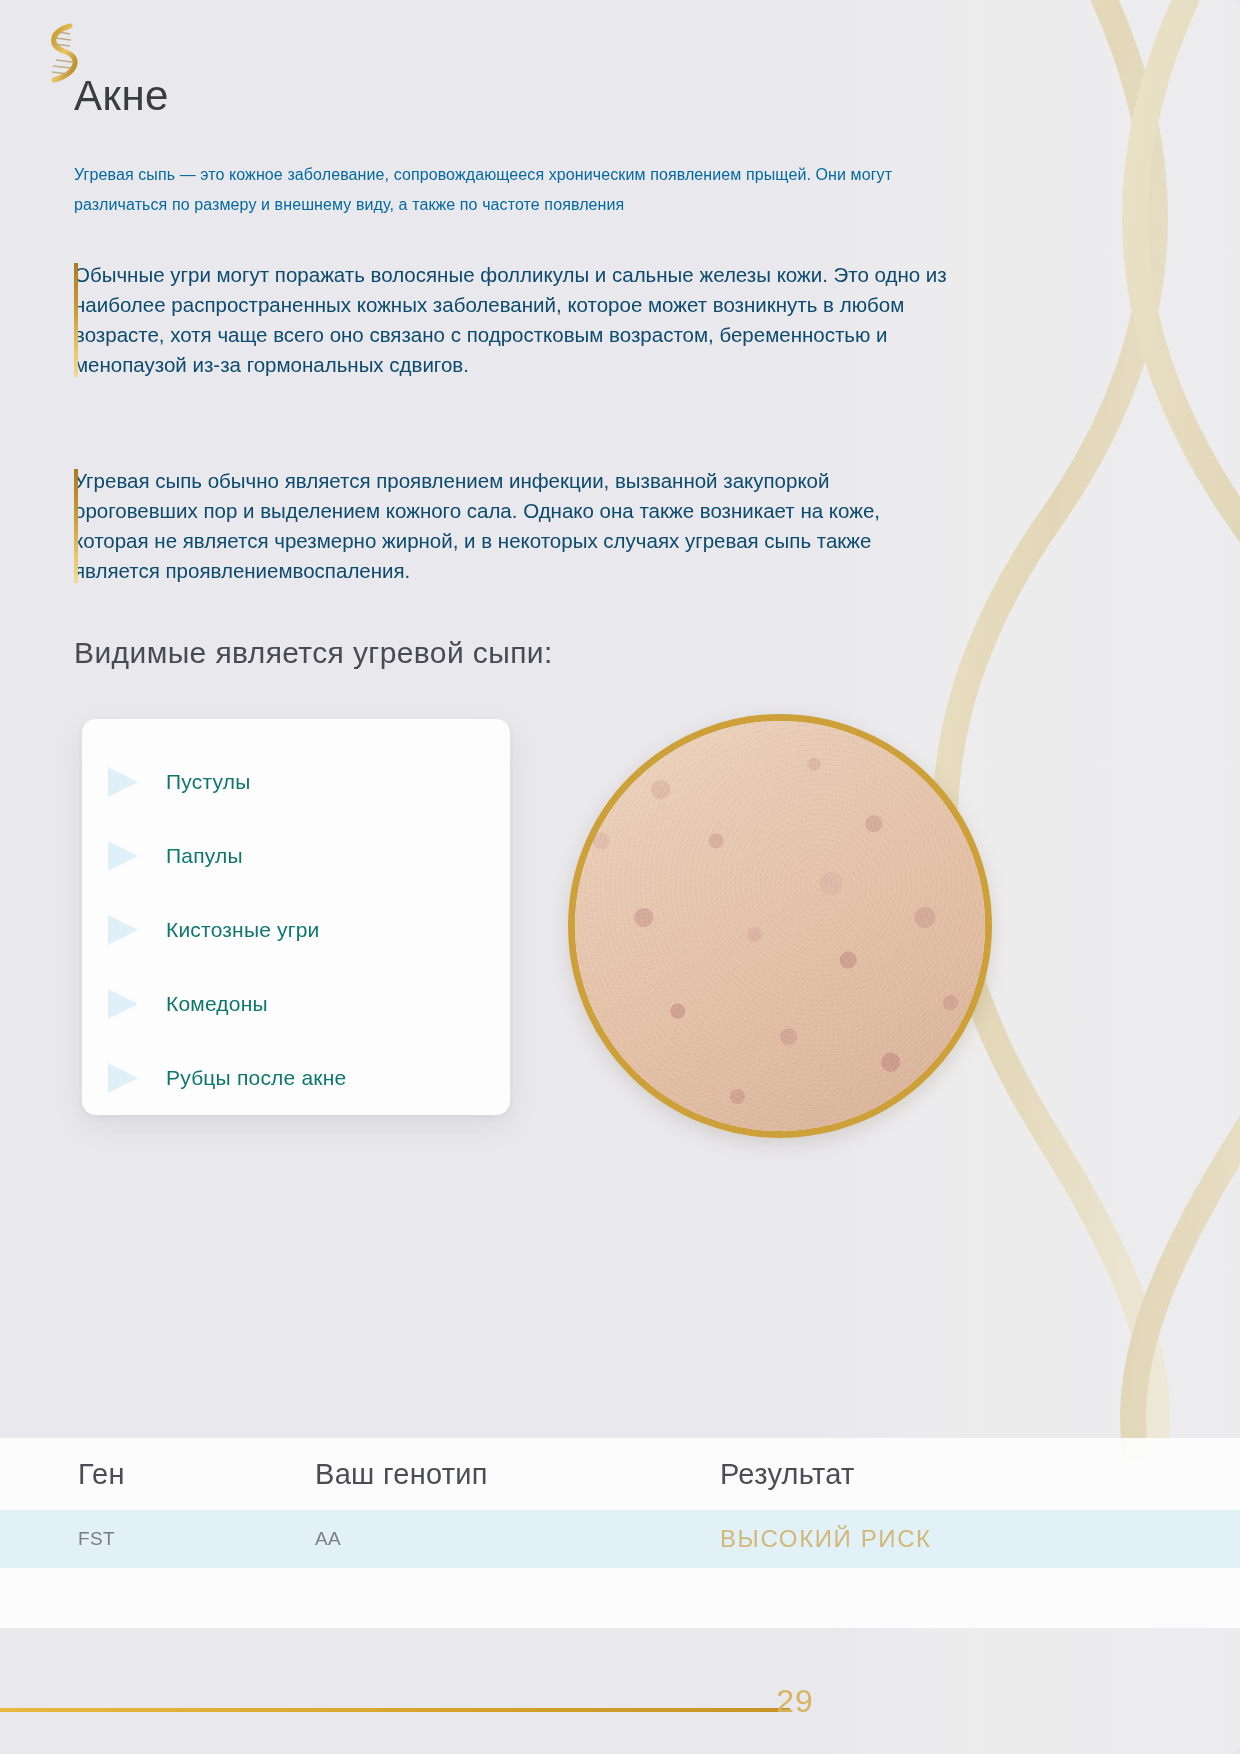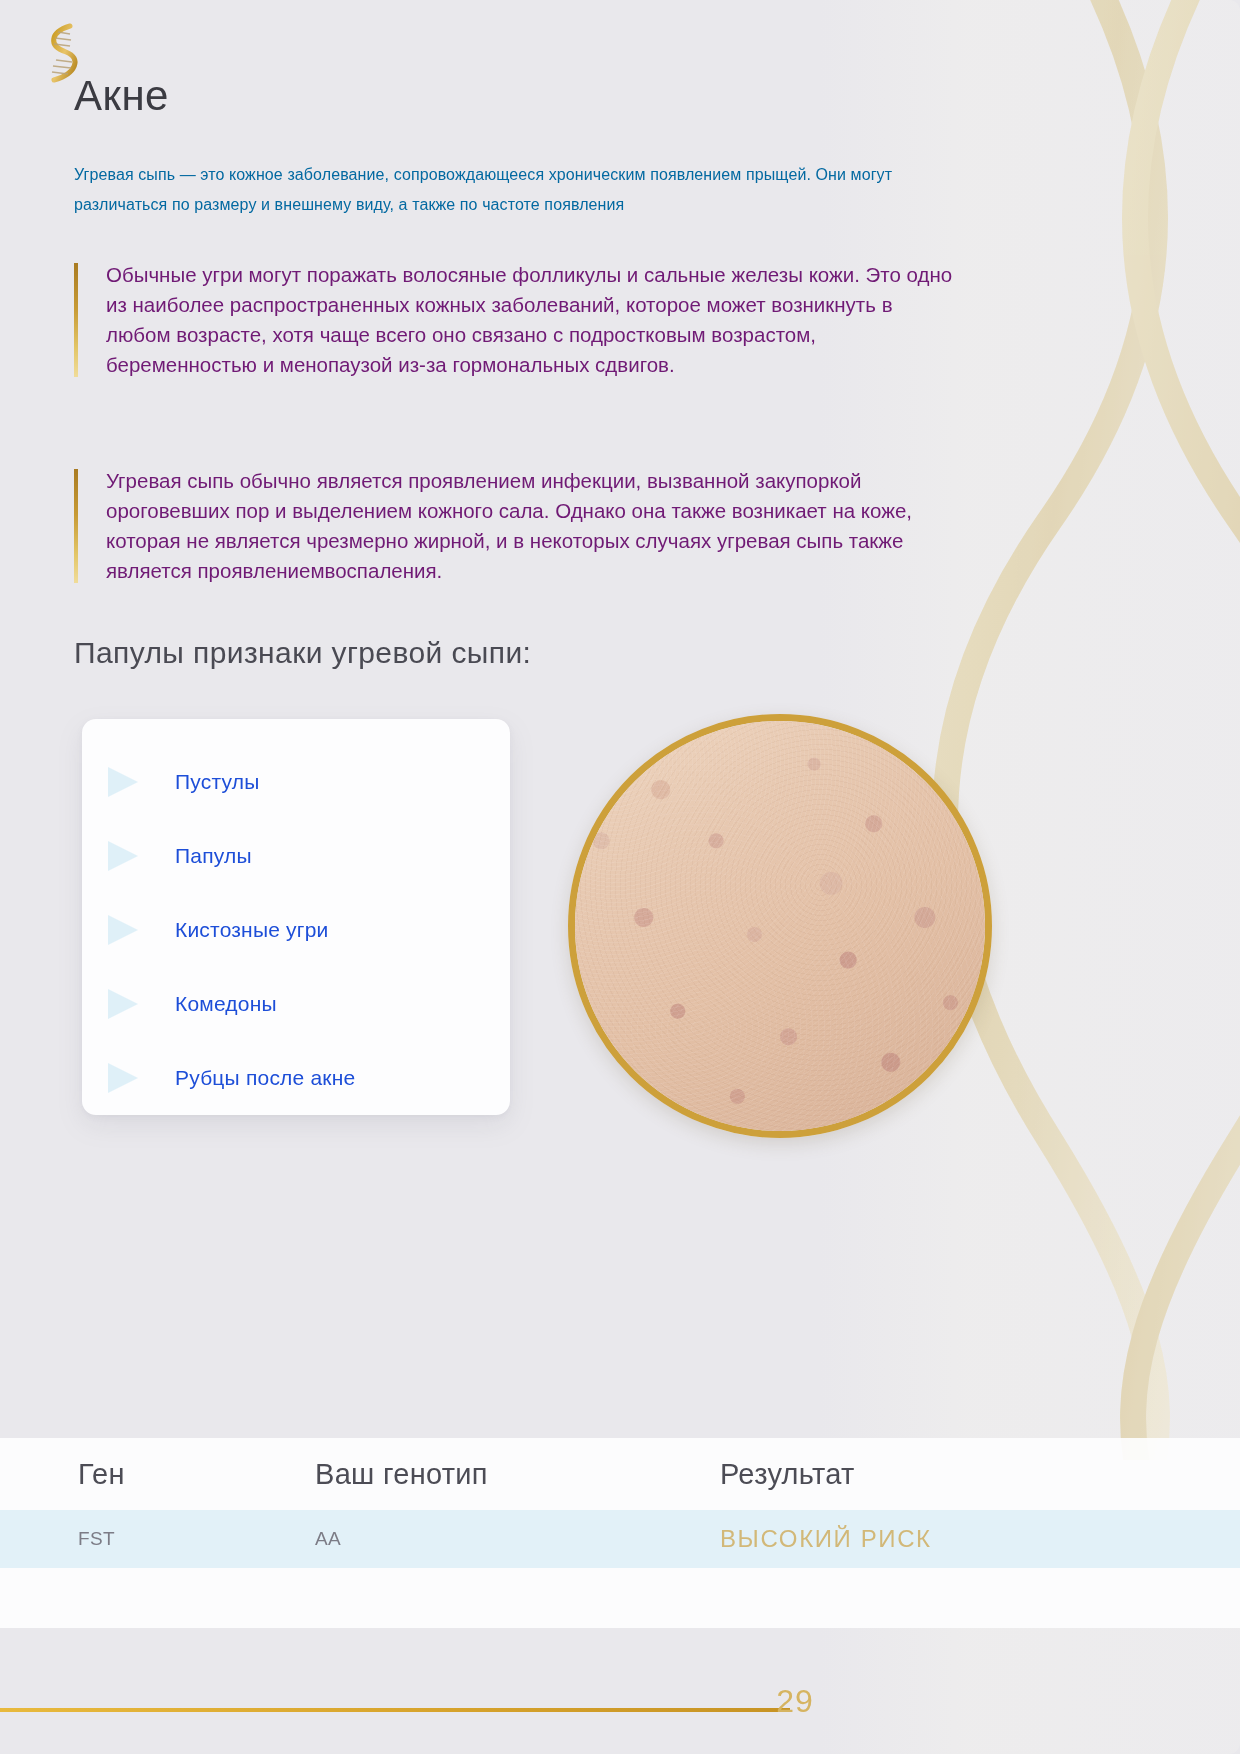--- a/index.html
+++ b/index.html
@@ -34,22 +34,22 @@
   
   .intro{
     position:absolute;left:74px;top:144px;width:880px;
     font-size:16px;line-height:30px;font-weight:300;color:#0369a1;
     letter-spacing:.1px;
   }
 
   
   .quote{
     position:absolute;left:74px;width:880px;
-    padding-left:32px;box-sizing:border-box;
-    font-size:20.5px;line-height:30px;font-weight:300;color:#701a75;
+    box-sizing:border-box;
+    font-size:20.5px;line-height:30px;font-weight:300;color:#0c4a6e;
   }
   .quote::before{
     content:"";position:absolute;left:0;top:3px;bottom:3px;width:4px;
     background:linear-gradient(180deg,#a97b22 0%,#c79a35 40%,#e3c668 75%,#f0dc9a 100%);
   }
   #quote1{top:260px;}
   #quote2{top:466px;}
 
   
   h2.section-title{
@@ -69,22 +69,22 @@
   }
   .arrow-icon{
     width:46px;flex:0 0 46px;display:flex;align-items:center;justify-content:flex-start;
   }
   .arrow-icon i{
     display:block;width:0;height:0;
     border-top:15px solid transparent;border-bottom:15px solid transparent;
     border-left:30px solid #dff0f8;
   }
   .list-label{
-    font-size:21px;font-weight:300;color:#1d4ed8;letter-spacing:.2px;
-    margin-left:21px;
+    font-size:21px;font-weight:300;color:#0f766e;letter-spacing:.2px;
+    margin-left:12px;
   }
 
   
   .photo-circle{
     position:absolute;left:568px;top:714px;width:424px;height:424px;
     border-radius:50%;border:7px solid #cda03a;box-sizing:border-box;
     overflow:hidden;
     box-shadow:0 6px 18px rgba(110,95,60,.18);
   }
   .skin{
@@ -212,21 +212,21 @@
     </svg>
   </div>
 
   <h1 class="title">Акне</h1>
 
   <p class="intro">Угревая сыпь — это кожное заболевание, сопровождающееся хроническим появлением прыщей. Они могут различаться по размеру и внешнему виду, а также по частоте появления</p>
 
   <div class="quote" id="quote1">Обычные угри могут поражать волосяные фолликулы и сальные железы кожи. Это одно из наиболее распространенных кожных заболеваний, которое может возникнуть в любом возрасте, хотя чаще всего оно связано с подростковым возрастом, беременностью и менопаузой из-за гормональных сдвигов.</div>
   <div class="quote" id="quote2">Угревая сыпь обычно является проявлением инфекции, вызванной закупоркой ороговевших пор и выделением кожного сала. Однако она также возникает на коже, которая не является чрезмерно жирной, и в некоторых случаях угревая сыпь также является проявлениемвоспаления.</div>
 
-  <h2 class="section-title">Папулы признаки угревой сыпи:</h2>
+  <h2 class="section-title">Видимые является угревой сыпи:</h2>
 
   <div class="list-card">
     <div class="list-item">
       <span class="arrow-icon">
           <i></i>
         </span>
       <span class="list-label">Пустулы</span>
     </div>
     <div class="list-item">
       <span class="arrow-icon">

